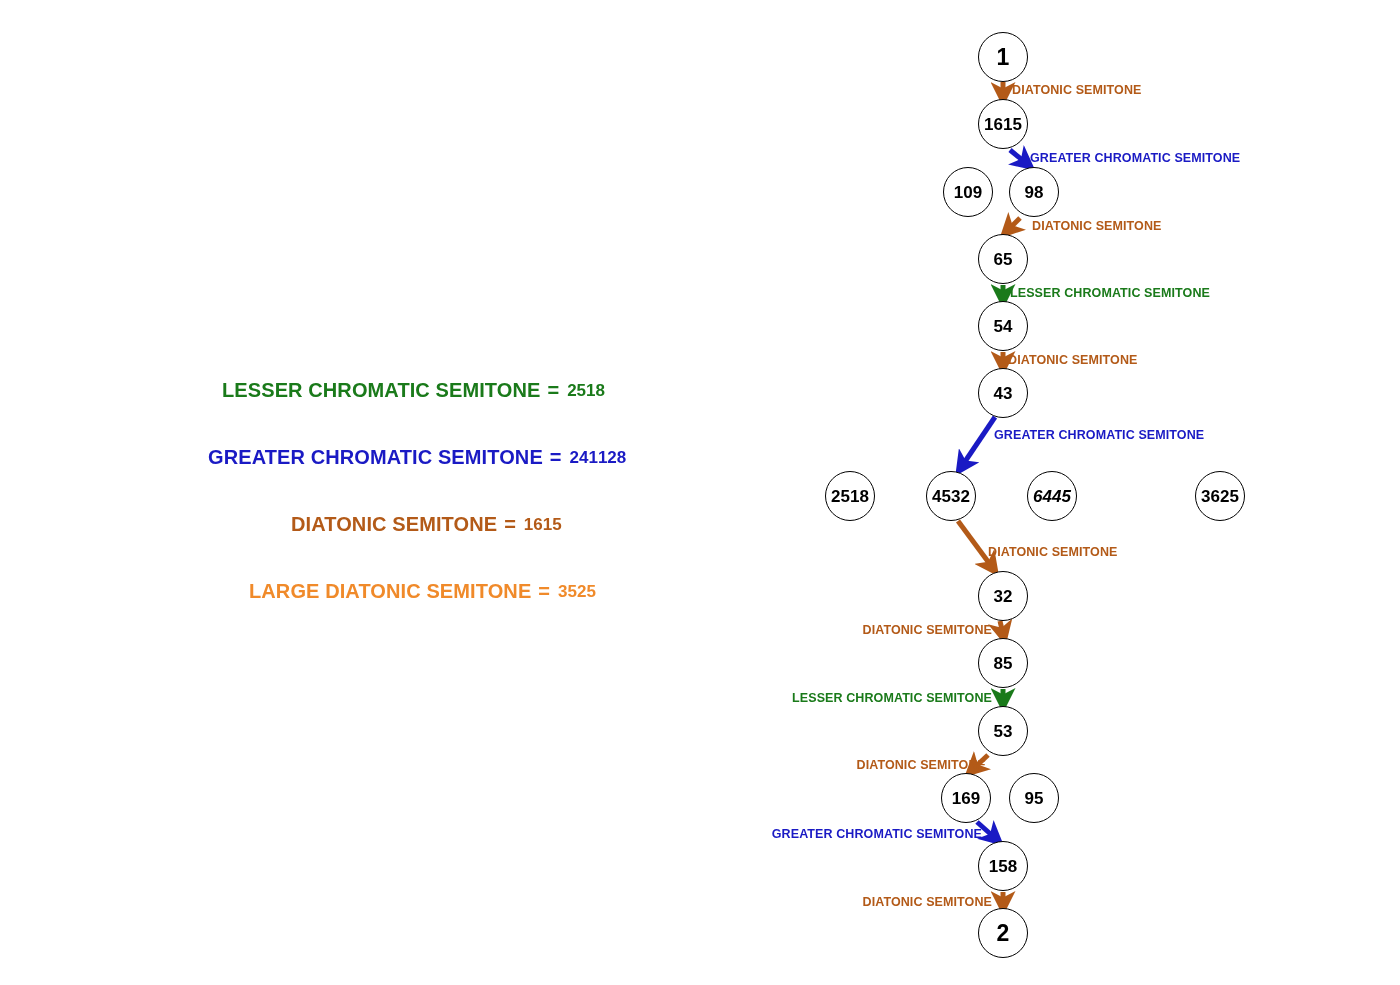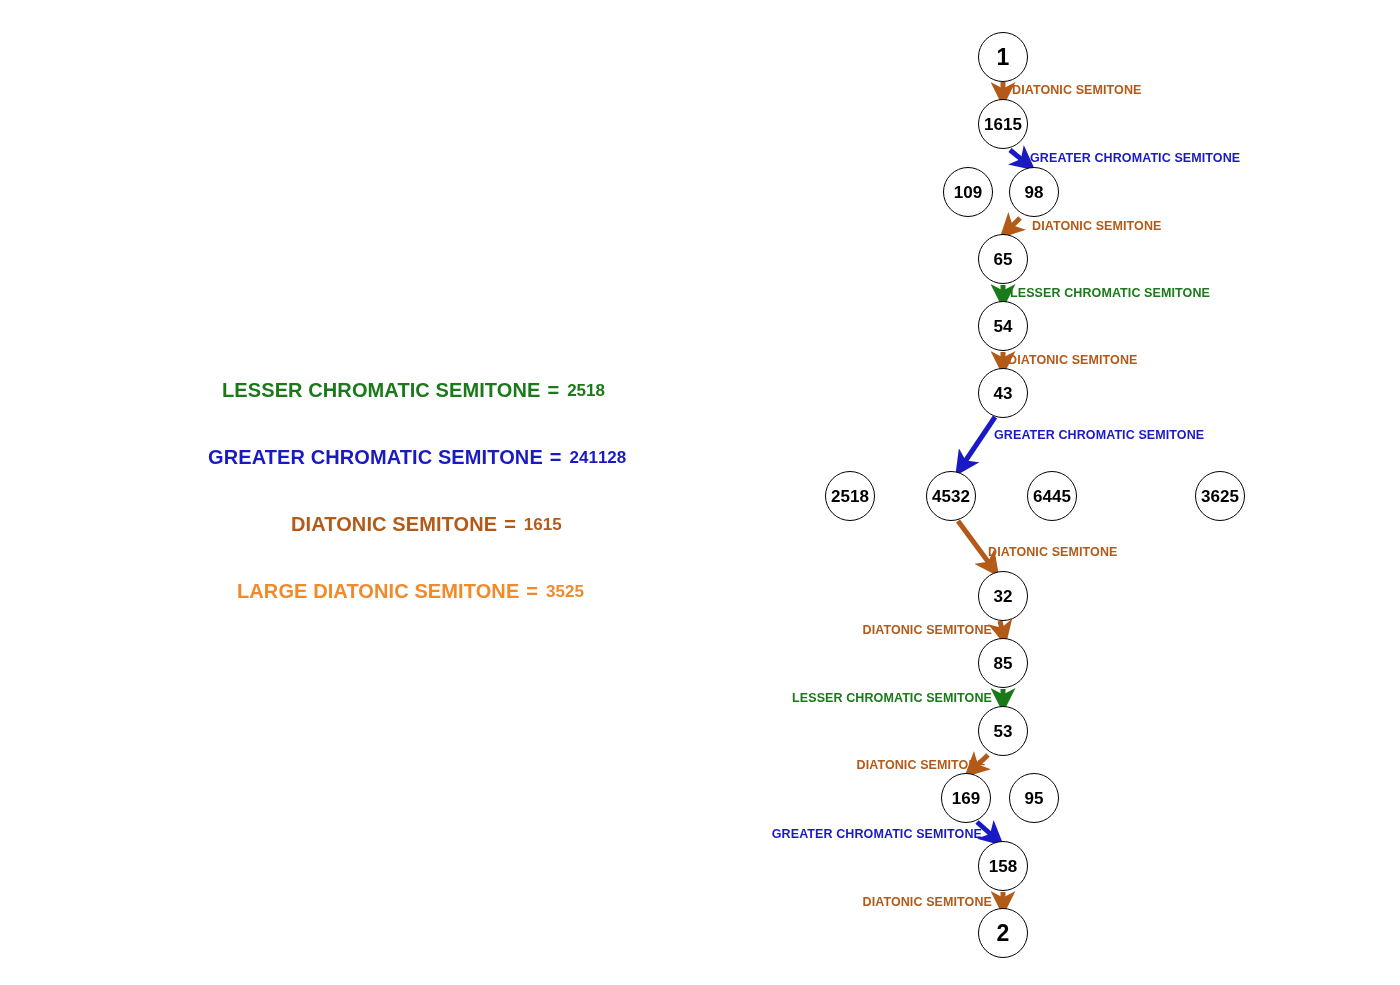--- a/index.html
+++ b/index.html
@@ -139,21 +139,21 @@
   <div class="legend-row" style="left:291px; top:513px; color:#b35a18;">
     <span class="lg-text">DIATONIC SEMITONE</span>
     <span class="lg-eq">=</span>
     <span class="frac">
       <span class="num">16</span>
       <span class="bar"></span>
       <span class="den">15</span>
     </span>
   </div>
 
-  <div class="legend-row" style="left:237px; top:580px; color:#f08a2a;">
+  <div class="legend-row" style="left:249px; top:580px; color:#f08a2a;">
     <span class="lg-text">LARGE DIATONIC SEMITONE</span>
     <span class="lg-eq">=</span>
     <span class="frac">
       <span class="num">35</span>
       <span class="bar"></span>
       <span class="den">25</span>
     </span>
   </div>
 
   <svg id="arrow-layer" viewBox="0 0 1400 985" xmlns="http://www.w3.org/2000/svg">
@@ -271,21 +271,21 @@
           <span class="den">18</span>
         </span>
       </div>
       <div class="node" style="left: 926px; top: 471px;">
         <span class="frac">
           <span class="num">45</span>
           <span class="bar"></span>
           <span class="den">32</span>
         </span>
       </div>
-      <div class="node" style="left: 1027px; top: 471px;">
+      <div class="node" style="left: 1027px; top: 471px; font-style: italic;">
         <span class="frac">
           <span class="num">64</span>
           <span class="bar"></span>
           <span class="den">45</span>
         </span>
       </div>
       <div class="node" style="left: 1195px; top: 471px;">
         <span class="frac">
           <span class="num">36</span>
           <span class="bar"></span>

